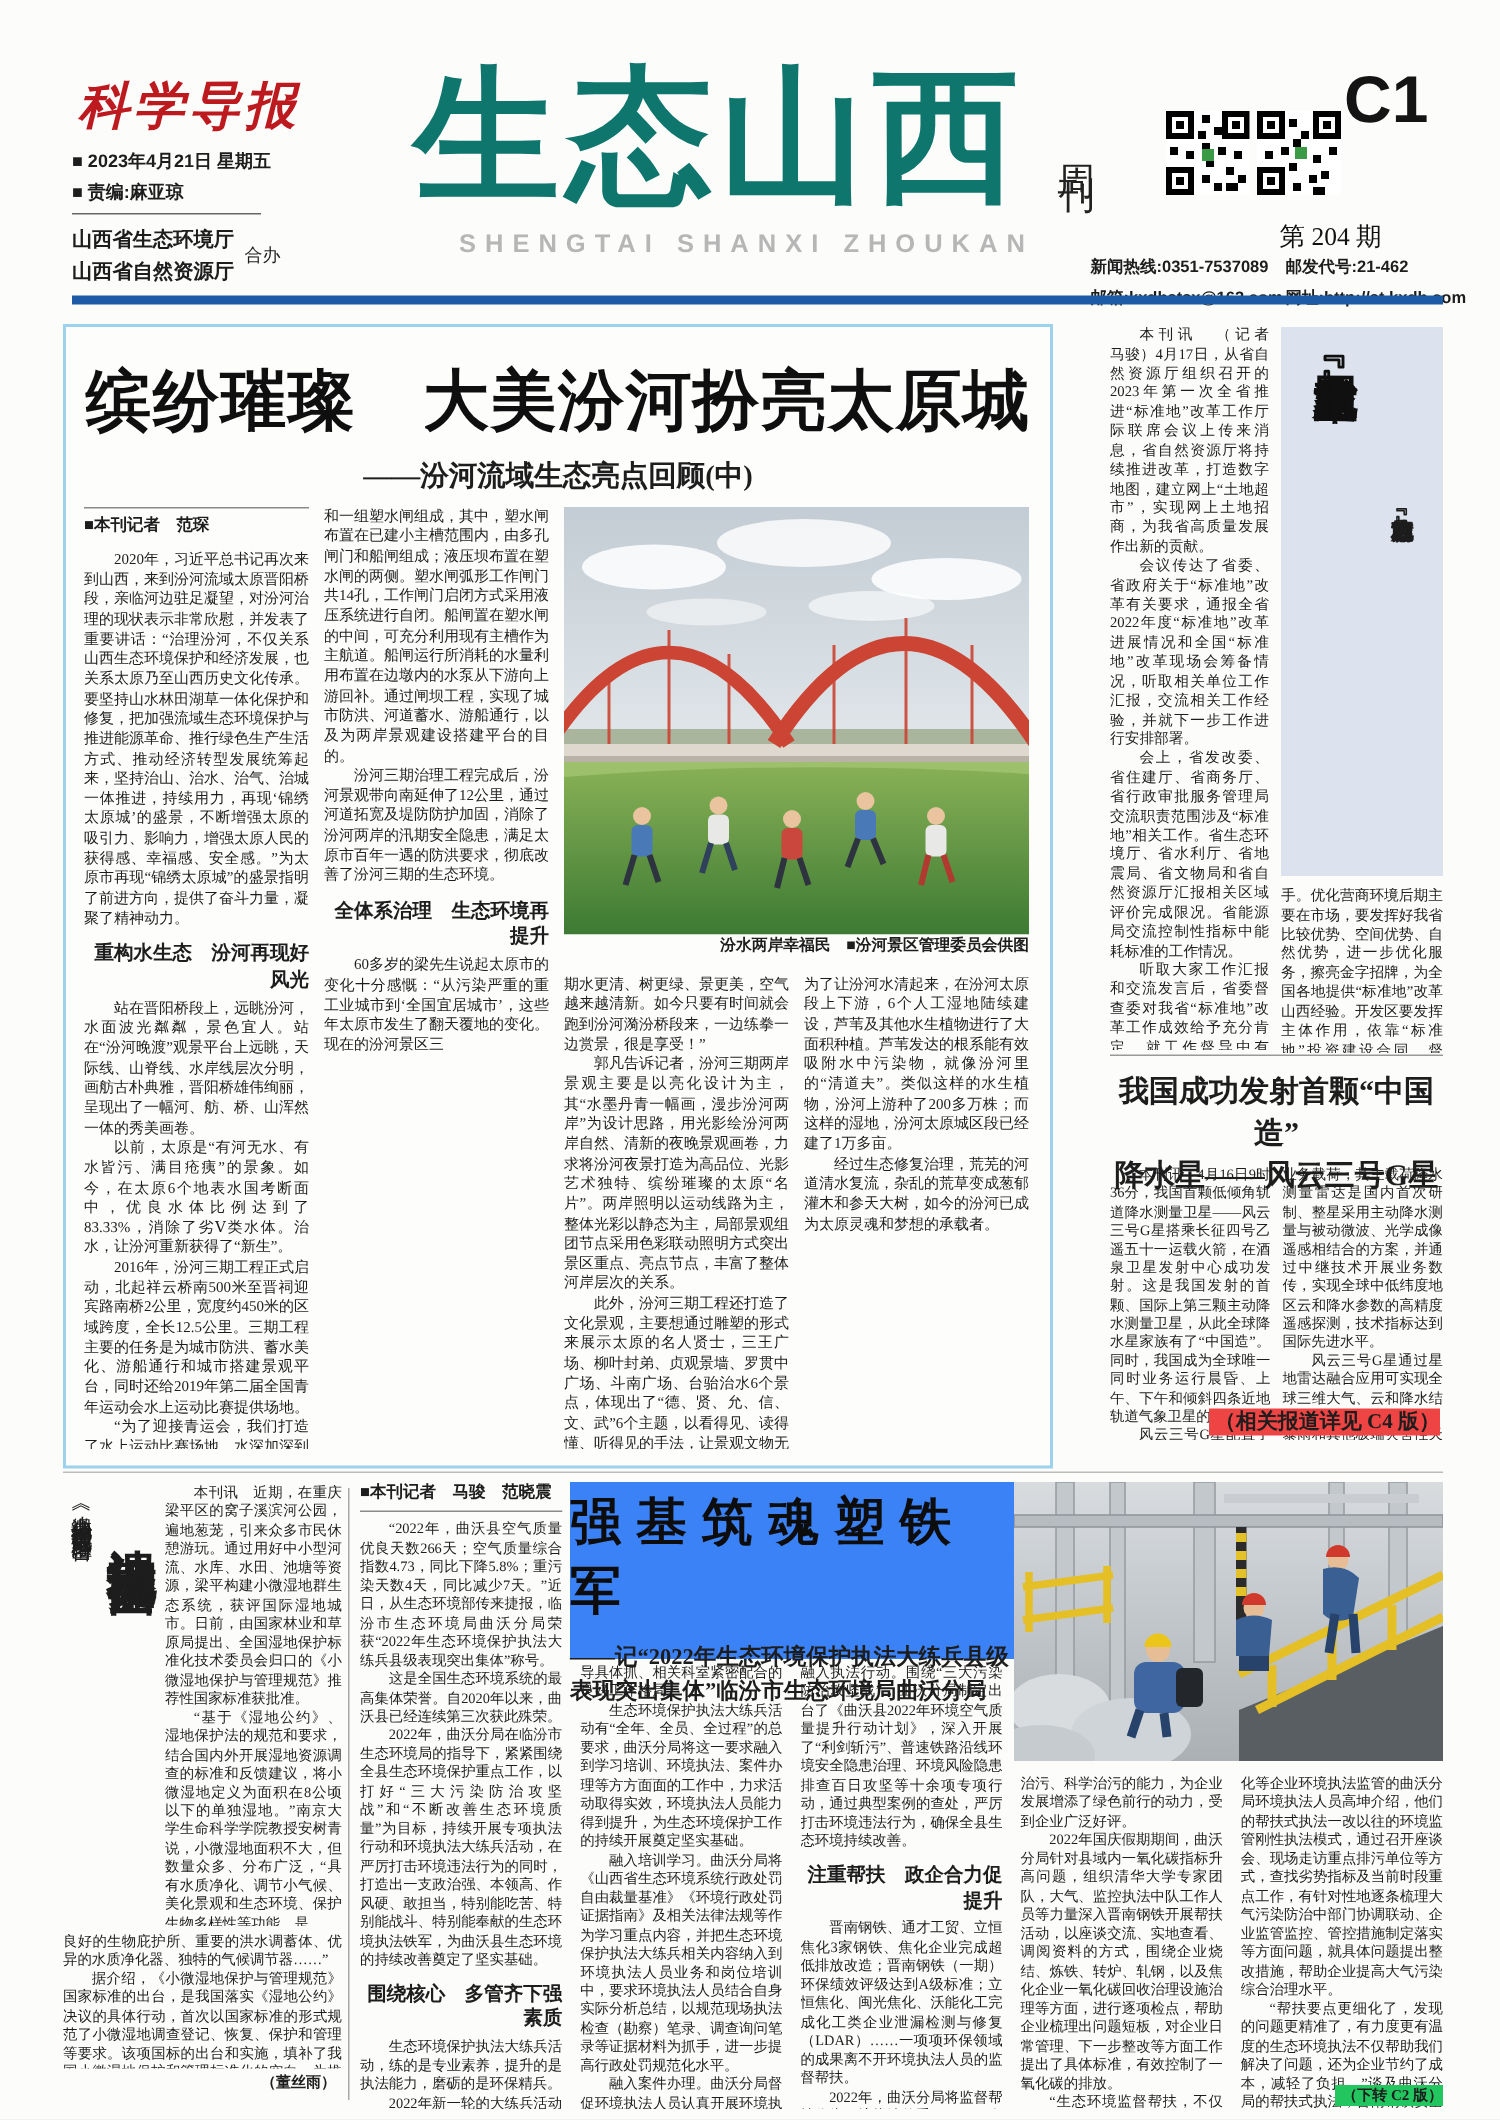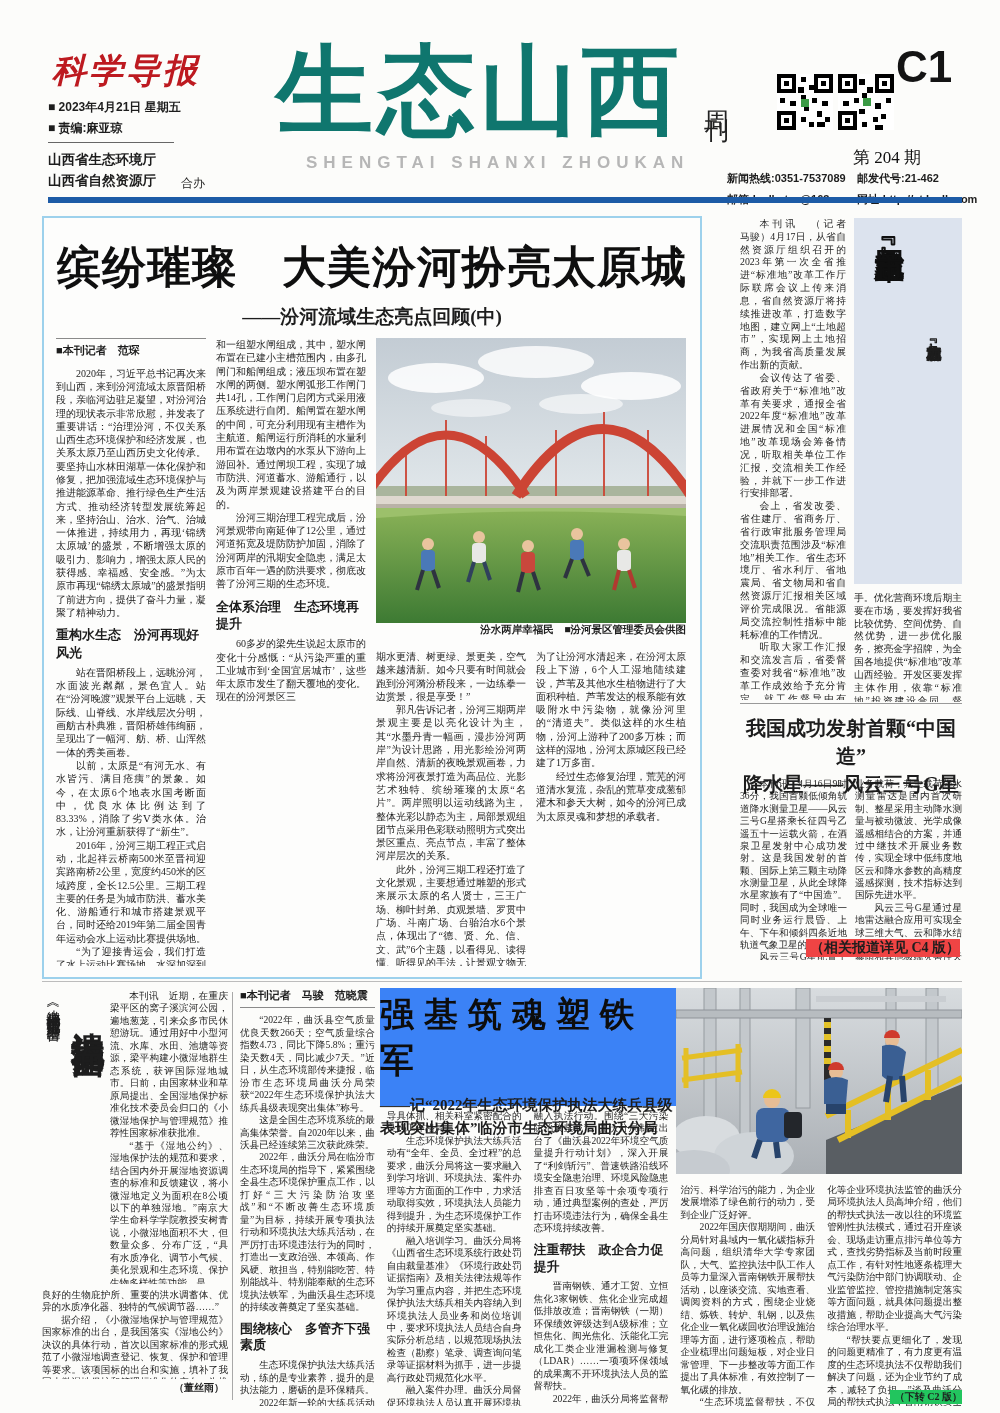--- a/index.html
+++ b/index.html
@@ -5,39 +5,39 @@
 <style>
   html,body{margin:0;padding:0;background:#e9e9e7;}
   .page{position:relative;width:1000px;height:1413px;margin:0 auto;background:#fcfcfa;
         font-family:"Liberation Serif","DejaVu Serif",serif;color:#1d1d1d;overflow:hidden;}
   .abs{position:absolute;}
   
   .logo{left:52px;top:48px;font-size:34px;font-weight:bold;font-style:italic;color:#bd1a20;letter-spacing:3px;}
   .meta-date{left:48px;top:99px;font-size:12px;font-weight:bold;font-family:"Liberation Sans",sans-serif;}
   .meta-editor{left:48px;top:120px;font-size:12px;font-weight:bold;font-family:"Liberation Sans",sans-serif;}
   .meta-rule{left:48px;top:142px;width:126px;border-top:1.5px solid #666;}
-  .org-block{left:48px;top:150px;display:flex;align-items:flex-end;gap:25px;}
+  .org-block{left:48px;top:150px;display:flex;align-items:center;gap:7px;}
   .org-lines{font-size:13.5px;font-weight:bold;line-height:1.55;font-family:"Liberation Sans",sans-serif;}
   .co{font-size:12px;}
   .masthead{left:276px;top:40px;font-size:97px;line-height:1.05;font-weight:900;color:#0f766e;
             font-family:"Liberation Sans",sans-serif;letter-spacing:5px;}
   .pinyin{left:306px;top:153px;font-size:17px;color:#b6b6b6;letter-spacing:6px;font-weight:bold;
           font-family:"Liberation Sans",sans-serif;}
   .weekly{left:700px;top:90px;writing-mode:vertical-rl;font-size:25px;letter-spacing:9px;color:#222;}
   .qr{width:56px;height:56px;}
   .qr1{left:777px;top:74px;} .qr2{left:838px;top:74px;}
   .edition{left:896px;top:42px;font-size:44px;font-weight:bold;font-family:"Liberation Sans",sans-serif;color:#141414;}
   .issue{left:853px;top:146px;font-size:17px;color:#111;}
   .contact{font-size:11px;font-weight:bold;line-height:1.9;font-family:"Liberation Sans",sans-serif;white-space:nowrap;}
   .contact1{left:727px;top:168px;} .contact2{left:857px;top:168px;}
   .blue-bar{left:48px;top:197px;width:914px;height:6px;background:#1d5ba6;}
   
   .paras p{margin:0;text-indent:2em;text-align:justify;}
   .cont p:first-child{text-indent:0;}
-  .subhead{font-family:Liberation Serif, serif;font-size:13px;font-weight:bold;margin:7px 0 5px;text-align:left;}
+  .subhead{font-family:Liberation Serif, serif;font-size:13px;font-weight:bold;margin:7px 0 5px;text-align:right;}
   .byline{font-size:11px;font-weight:bold;font-family:"Liberation Sans",sans-serif;
           border-top:1px solid #8a8a8a;padding:4px 0 9px;}
   .byline2{font-size:11px;font-weight:bold;font-family:"Liberation Sans",sans-serif;
            border-bottom:1px solid #8a8a8a;padding-bottom:5px;margin-bottom:6px;}
   
   .main-box{left:42px;top:216px;width:656px;height:759px;border:2px solid #9dd1ec;background:#fdfdfc;}
   .headline{position:absolute;left:0;right:0;top:20px;margin:0;text-align:center;font-size:44px;font-weight:900;
             font-family:"Liberation Sans",sans-serif;letter-spacing:1px;color:#0f0f0f;}
   .deck{position:absolute;left:0;right:0;top:86px;text-align:center;font-size:19px;font-weight:bold;}
   .cols4{position:absolute;left:12px;top:120px;width:630px;height:628px;display:flex;gap:10px;}

